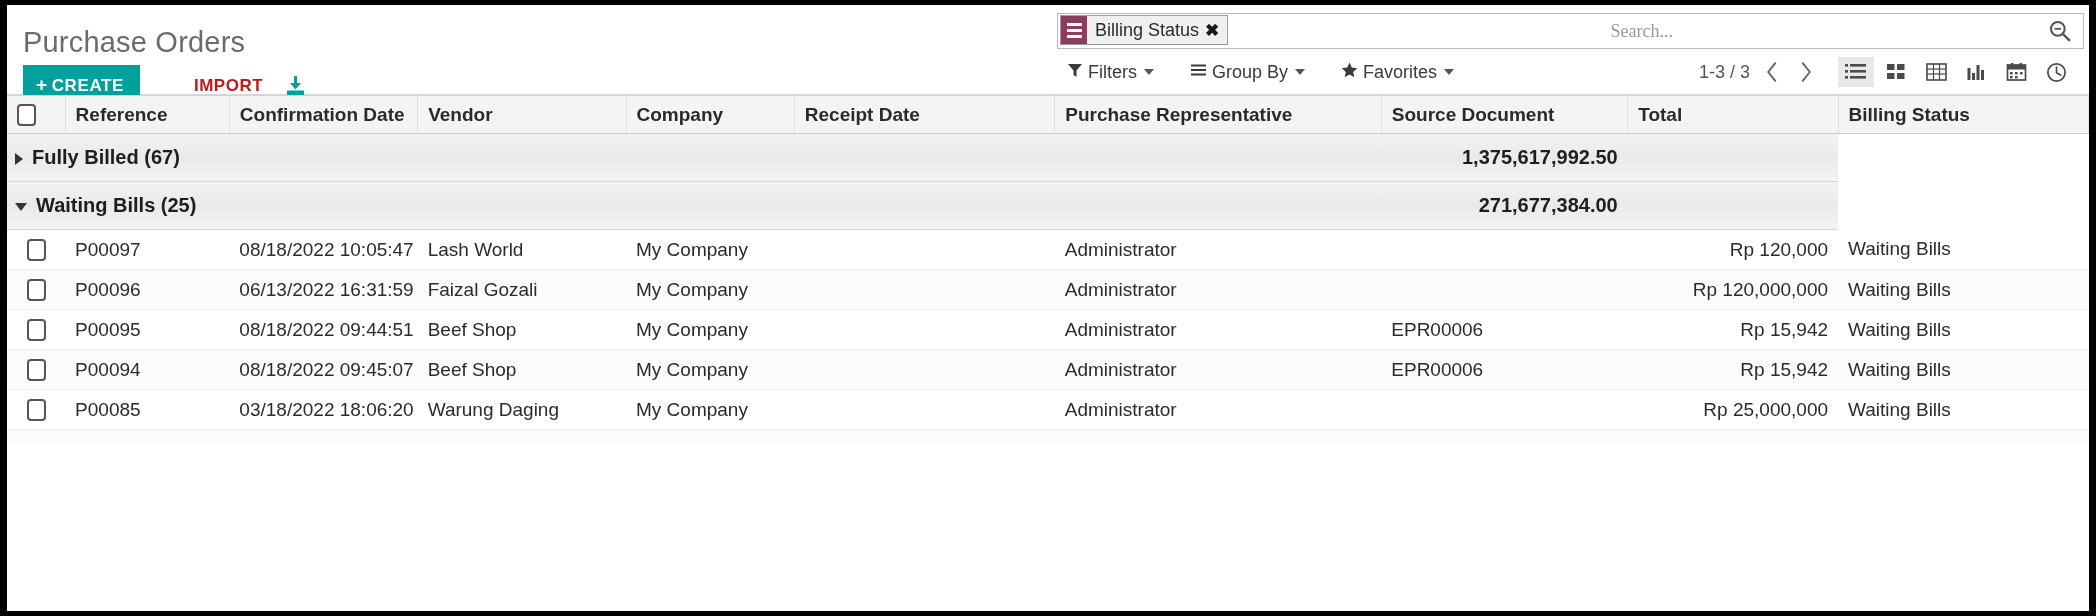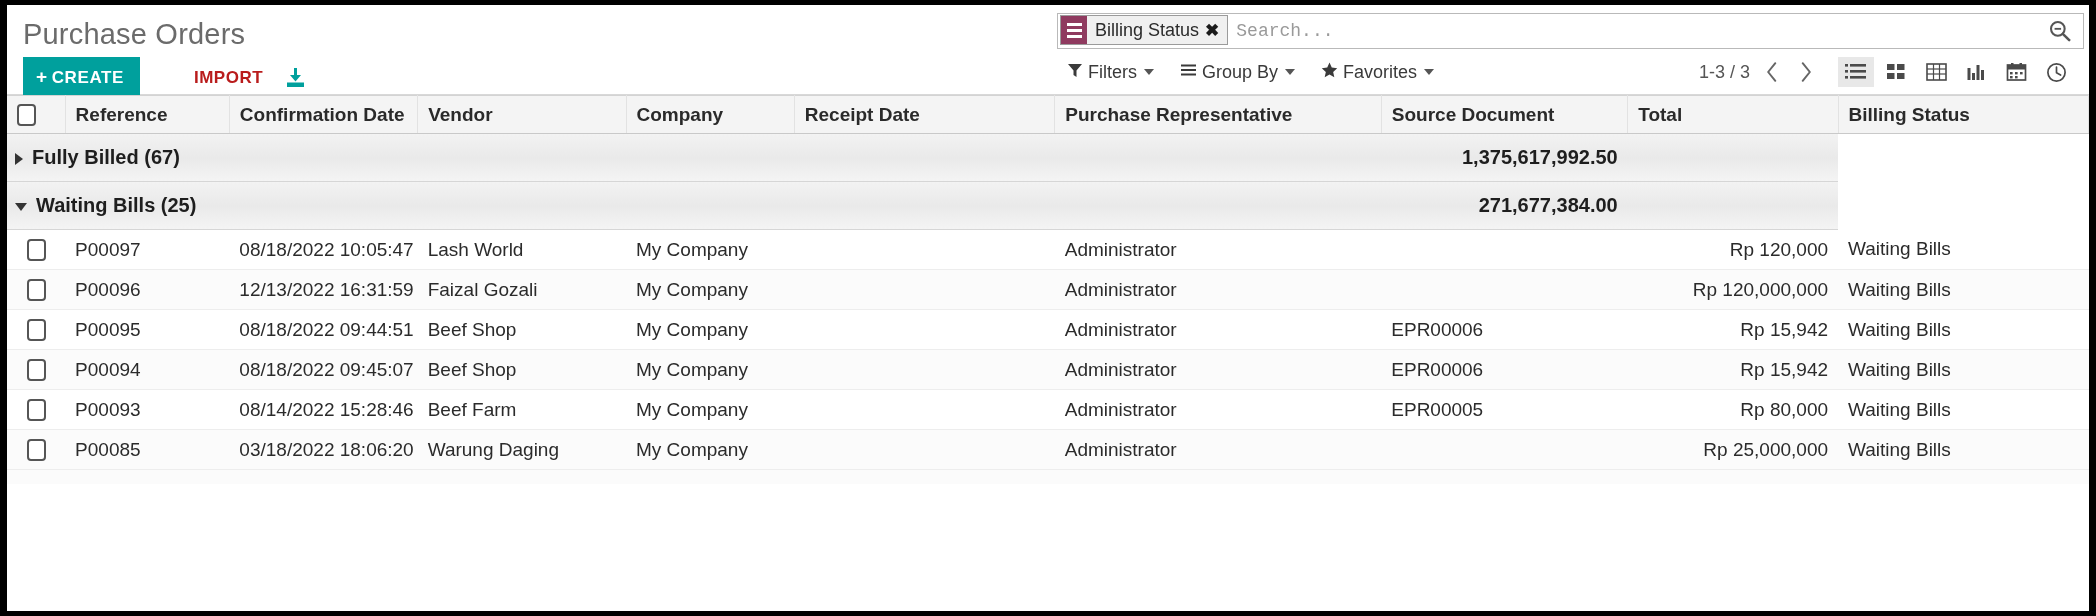--- a/index.html
+++ b/index.html
@@ -19,21 +19,21 @@
     overflow: hidden;
   }
 
   
   .control-panel {
     position: relative;
     height: 90px;
     background: #ffffff;
     border-bottom: 1px solid #d8d8d8;
   }
-  .cp-left { position: absolute; left: 16px; top: 4px; }
+  .cp-left { position: absolute; left: 16px; top: 12px; }
   .page-title {
     font-size: 29px;
     color: #6b6b6b;
     font-weight: 400;
     letter-spacing: .2px;
     padding-top: 6px;
     line-height: 38px;
     white-space: nowrap;
   }
   .cp-buttons {
@@ -106,38 +106,39 @@
     font-weight: bold;
     color: #1b1b1b;
     cursor: pointer;
   }
   .search-input {
     flex: 1;
     border: none; outline: none;
     font-size: 18px;
     color: #737373;
     padding-left: 8px;
-    font-family: Liberation Mono, monospace;
+    font-family: Liberation Serif, serif;
     background: transparent;
+    text-align: center;
   }
   .search-input::placeholder { color: #9a9a9a; }
   .search-magnifier {
     display: flex; align-items: center; padding-right: 10px; cursor: pointer;
   }
 
   
   .toolbar {
     position: absolute;
     left: 1050px; top: 48px;
     width: 1027px;
     height: 38px;
     display: flex;
     align-items: center;
   }
-  .filter-group { display: flex; align-items: flex-end; gap: 26px; margin-left: 10px; }
+  .filter-group { display: flex; align-items: flex-end; gap: 36px; margin-left: 10px; }
   .dropdown-btn {
     display: flex; align-items: center; gap: 5px;
     font-size: 18px;
     color: #3a3a3a;
     background: none; border: none;
     cursor: pointer;
     white-space: nowrap;
     font-family: "Liberation Sans", sans-serif;
   }
   .caret {
@@ -442,21 +443,21 @@
           <td></td>
           <td>Administrator</td>
           <td></td>
           <td class="t-total">Rp 120,000</td>
           <td>Waiting Bills</td>
         </tr>
 
         <tr class="data-row">
           <td class="t-check"><span class="cbox"></span></td>
           <td>P00096</td>
-          <td>12/13/2022 16:31:59</td>
+          <td>06/13/2022 16:31:59</td>
           <td>Faizal Gozali</td>
           <td>My Company</td>
           <td></td>
           <td>Administrator</td>
           <td></td>
           <td class="t-total">Rp 120,000,000</td>
           <td>Waiting Bills</td>
         </tr>
 
         <tr class="data-row">
@@ -478,32 +479,20 @@
           <td>08/18/2022 09:45:07</td>
           <td>Beef Shop</td>
           <td>My Company</td>
           <td></td>
           <td>Administrator</td>
           <td>EPR00006</td>
           <td class="t-total">Rp 15,942</td>
           <td>Waiting Bills</td>
         </tr>
 
-        <tr class="data-row">
-          <td class="t-check"><span class="cbox"></span></td>
-          <td>P00093</td>
-          <td>08/14/2022 15:28:46</td>
-          <td>Beef Farm</td>
-          <td>My Company</td>
-          <td></td>
-          <td>Administrator</td>
-          <td>EPR00005</td>
-          <td class="t-total">Rp 80,000</td>
-          <td>Waiting Bills</td>
-        </tr>
 
         <tr class="data-row">
           <td class="t-check"><span class="cbox"></span></td>
           <td>P00085</td>
           <td>03/18/2022 18:06:20</td>
           <td>Warung Daging</td>
           <td>My Company</td>
           <td></td>
           <td>Administrator</td>
           <td></td>

